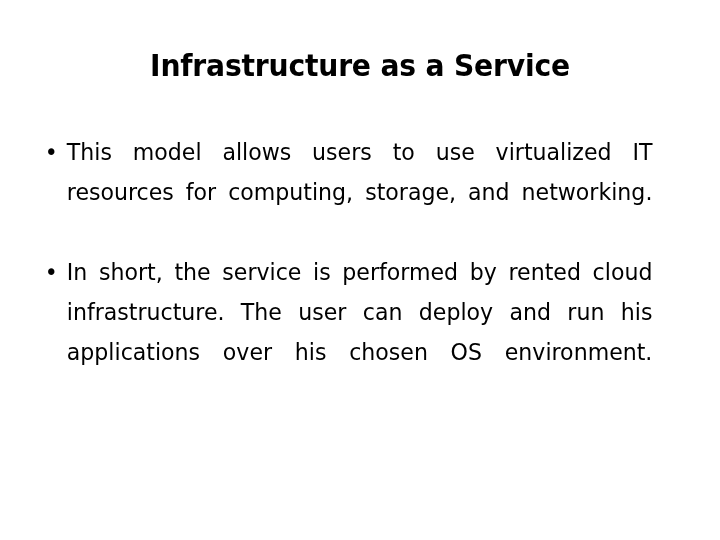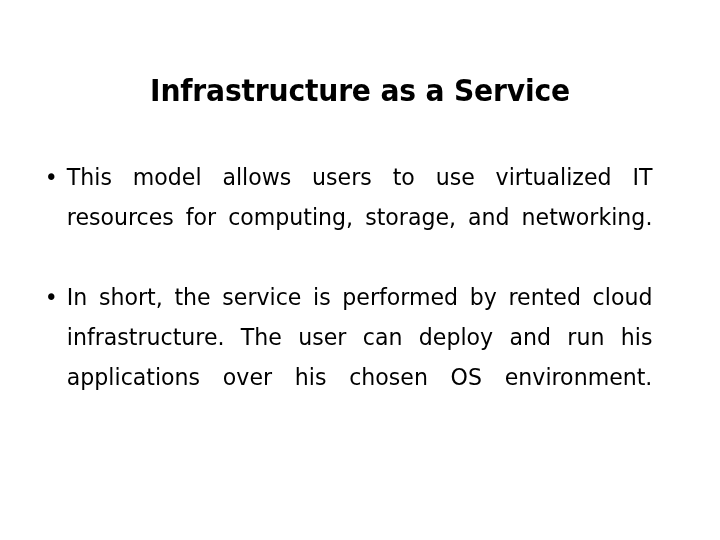--- a/index.html
+++ b/index.html
@@ -13,21 +13,20 @@
     font-family: "DejaVu Sans", sans-serif;
     overflow: hidden;
   }
 
   .slide {
     position: relative;
     width: 720px;
     height: 388px;
     background: #ffffff;
     box-sizing: border-box;
-    margin-top: 25px;
   }
 
   .slide-title {
     position: absolute;
     left: 0;
     top: 48px;
     width: 720px;
     text-align: center;
     font-family: "DejaVu Sans", sans-serif;
     font-weight: bold;

